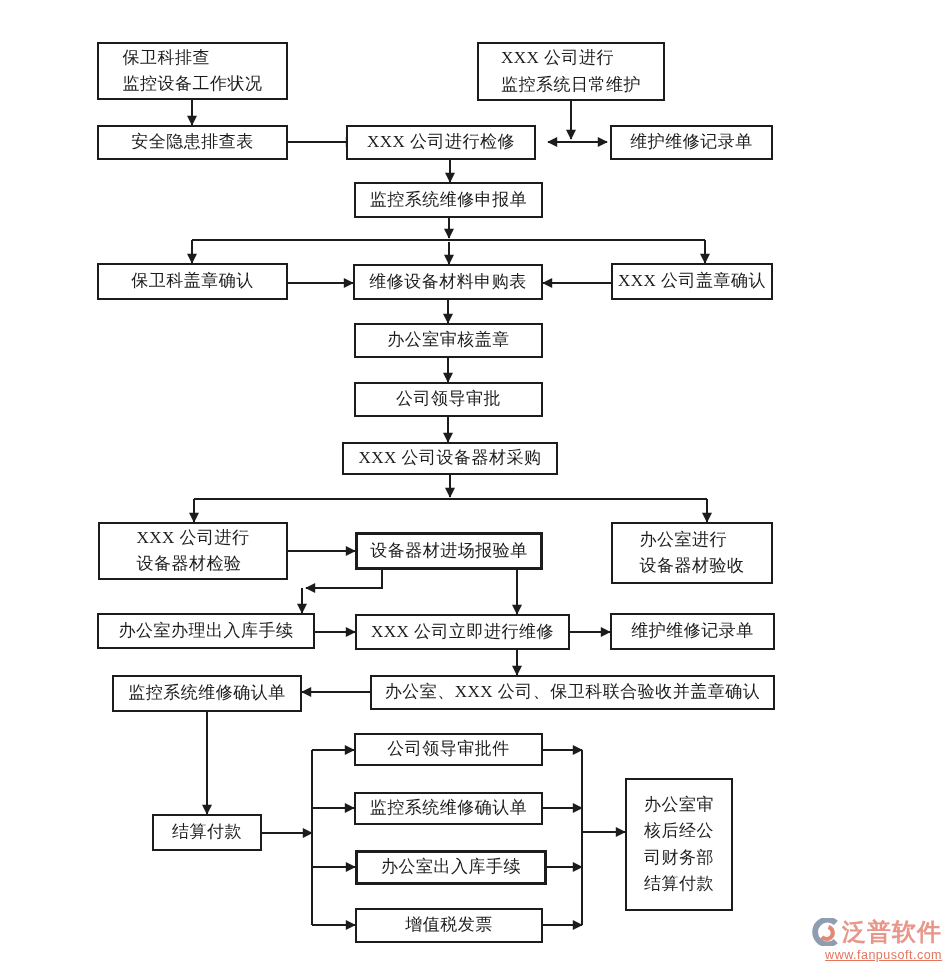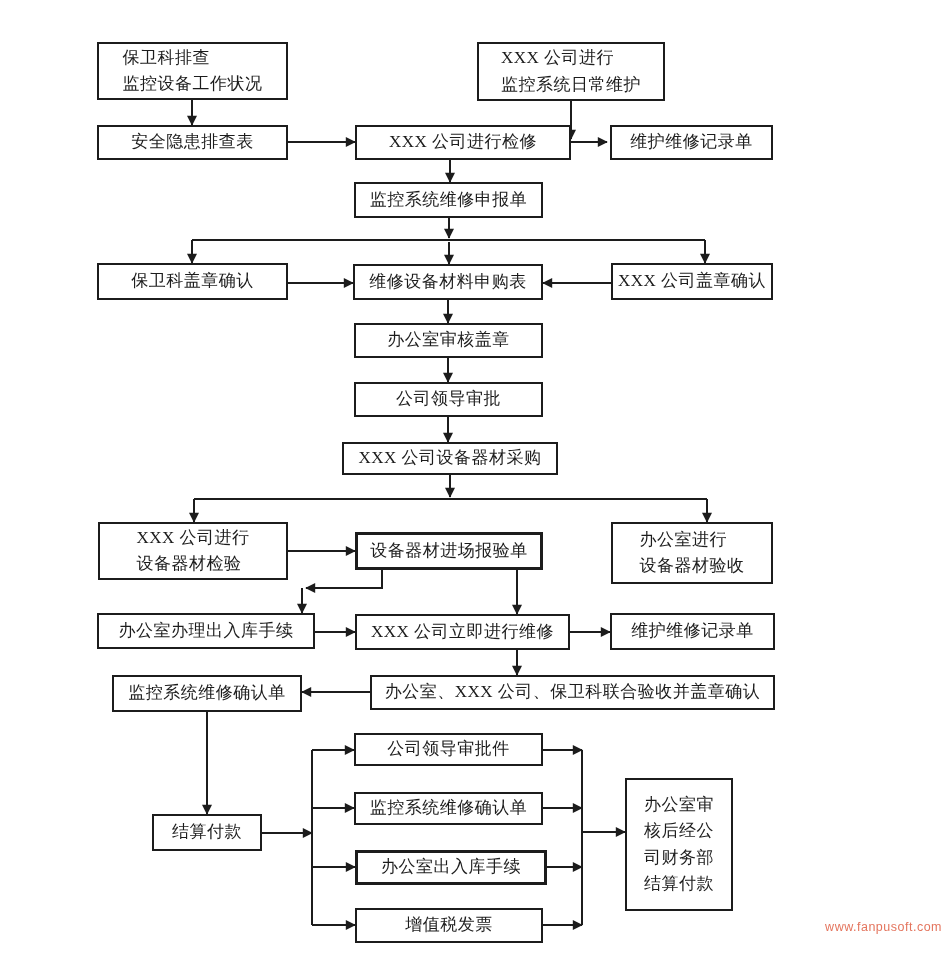--- a/index.html
+++ b/index.html
@@ -26,21 +26,21 @@
   }
   .box.thick{border-width:3px;}
   .watermark{
     position:absolute;left:806px;top:918px;width:136px;
     text-align:right;line-height:1;
     font-family:"Liberation Sans","DejaVu Sans",sans-serif;
   }
   .wm-row{display:flex;align-items:center;justify-content:flex-end;gap:2px;}
   .wm-logo{width:28px;height:28px;flex:0 0 auto;}
   .wm-brand{font-size:24px;font-weight:bold;color:#e8968a;letter-spacing:1px;}
-  .wm-url{font-size:12.5px;color:#e4755e;margin-top:3px;letter-spacing:0.5px;}
+  .wm-url{font-size:12.5px;color:#e4755e;margin-top:3px;letter-spacing:0.5px;text-decoration:underline;}
 </style>
 </head>
 <body>
 
 <div id="canvas">
 
   <svg id="edges" width="946" height="973" viewBox="0 0 946 973" xmlns="http://www.w3.org/2000/svg">
     <defs>
       <marker id="arrowhead" viewBox="0 0 10 10" refX="9.2" refY="5" markerWidth="12" markerHeight="10" markerUnits="userSpaceOnUse" orient="auto-start-reverse">
         <path d="M0,0 L10,5 L0,10 z" fill="#1c1c1c"></path>
@@ -87,21 +87,21 @@
       <polyline points="543,925 582,925" fill="none" stroke="#1c1c1c" stroke-width="2" marker-end="url(#arrowhead)"></polyline>
       <polyline points="582,750 582,925" fill="none" stroke="#1c1c1c" stroke-width="2"></polyline>
       <polyline points="582,832 625,832" fill="none" stroke="#1c1c1c" stroke-width="2" marker-end="url(#arrowhead)"></polyline>
     </svg>
 
   <div class="box" style="left:97px;top:42px;width:191px;height:58px">保卫科排查
 监控设备工作状况</div>
   <div class="box" style="left:477px;top:42px;width:188px;height:59px">XXX 公司进行
 监控系统日常维护</div>
   <div class="box" style="left:97px;top:125px;width:191px;height:35px">安全隐患排查表</div>
-  <div class="box" style="left:355px;top:125px;width:216px;height:35px">XXX 公司进行检修</div>
+  <div class="box" style="left:346px;top:125px;width:190px;height:35px">XXX 公司进行检修</div>
   <div class="box" style="left:610px;top:125px;width:163px;height:35px">维护维修记录单</div>
   <div class="box" style="left:97px;top:263px;width:191px;height:37px">保卫科盖章确认</div>
   <div class="box" style="left:354px;top:182px;width:189px;height:36px">监控系统维修申报单</div>
   <div class="box" style="left:353px;top:264px;width:190px;height:36px">维修设备材料申购表</div>
   <div class="box" style="left:611px;top:263px;width:162px;height:37px">XXX 公司盖章确认</div>
   <div class="box" style="left:354px;top:323px;width:189px;height:35px">办公室审核盖章</div>
   <div class="box" style="left:342px;top:442px;width:216px;height:33px">XXX 公司设备器材采购</div>
   <div class="box" style="left:354px;top:382px;width:189px;height:35px">公司领导审批</div>
   <div class="box" style="left:98px;top:522px;width:190px;height:58px">XXX 公司进行
 设备器材检验</div>
@@ -117,16 +117,23 @@
   <div class="box" style="left:354px;top:792px;width:189px;height:33px">监控系统维修确认单</div>
   <div class="box" style="left:152px;top:814px;width:110px;height:37px">结算付款</div>
   <div class="box thick" style="left:355px;top:850px;width:192px;height:35px">办公室出入库手续</div>
   <div class="box" style="left:355px;top:908px;width:188px;height:35px">增值税发票</div>
   <div class="box" style="left:625px;top:778px;width:108px;height:133px">办公室审
 核后经公
 司财务部
 结算付款</div>
 
   <div class="watermark">
+    <div class="wm-row">
+      <svg class="wm-logo" viewBox="0 0 34 34" xmlns="http://www.w3.org/2000/svg">
+        <path d="M29,6 A15,15 0 1 0 29,28" fill="none" stroke="#8f9db0" stroke-width="7"></path>
+        <path d="M20,11 A7.5,7.5 0 1 1 12,23" fill="none" stroke="#e08a76" stroke-width="5"></path>
+      </svg>
+      <span class="wm-brand">泛普软件</span>
+    </div>
     <div class="wm-url">www.fanpusoft.com</div>
   </div>
 
 </div>
 
 </body></html>

